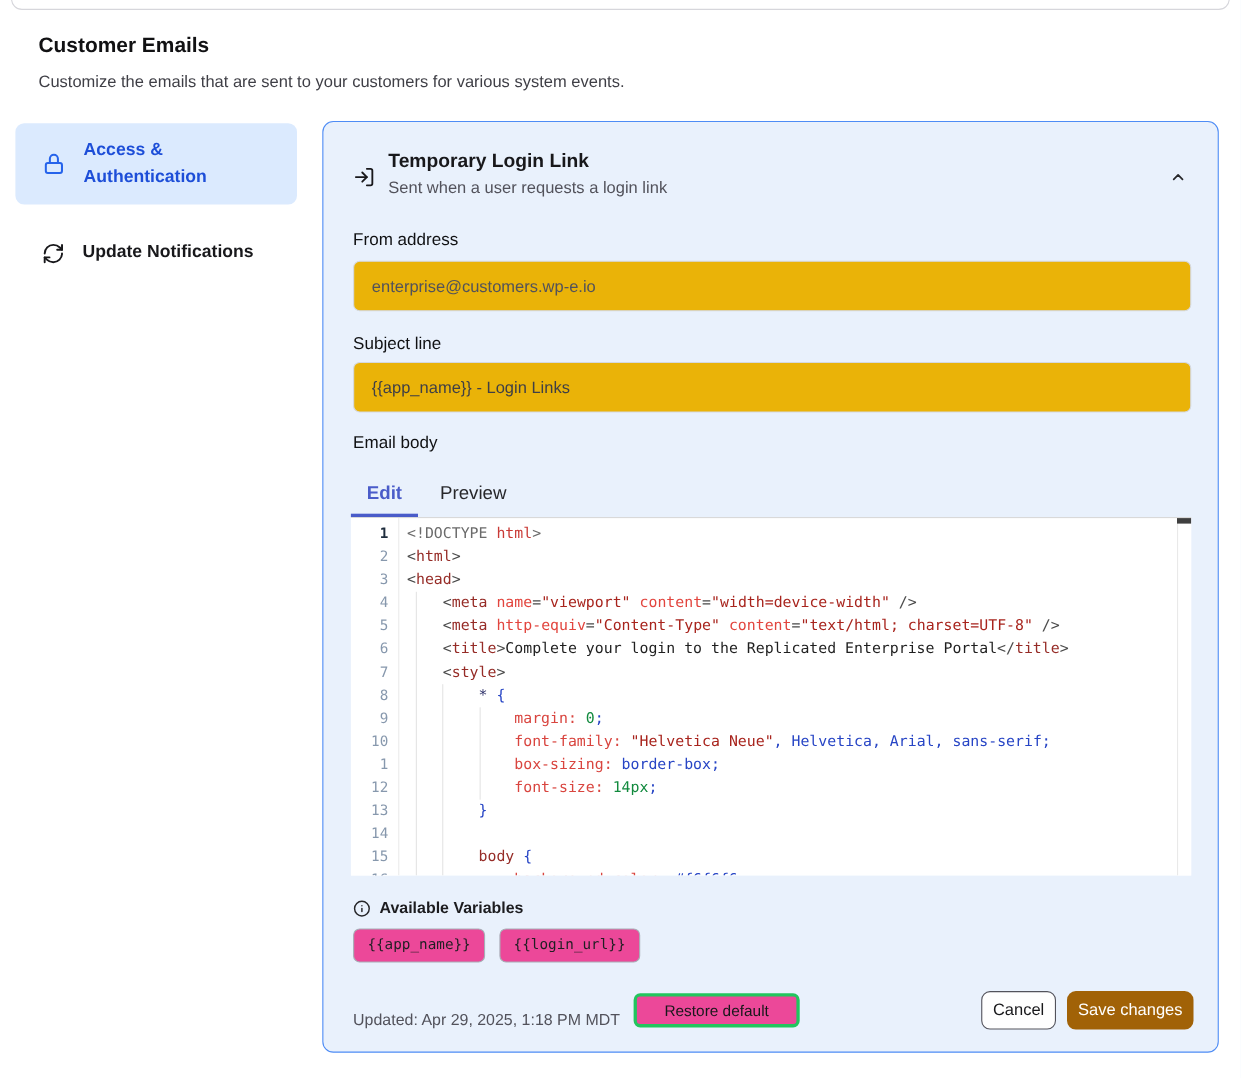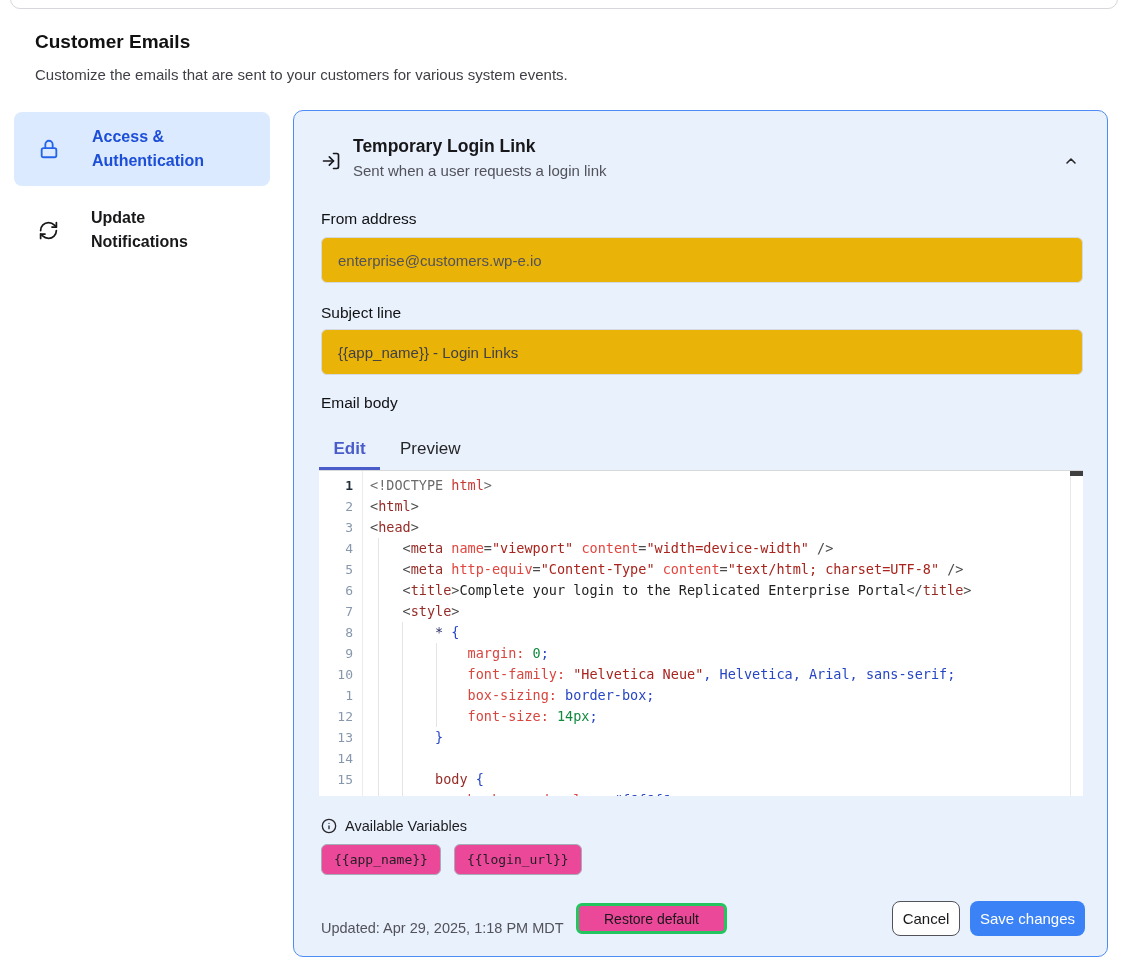--- a/index.html
+++ b/index.html
@@ -18,21 +18,21 @@
     left: 10px; top: -30px; width: 1108px; height: 39px;
     border: 1px solid #d6d6db; border-radius: 10px; background: #fff;
   }
 
   .page-title { left: 35px; top: 31px; font-size: 19px; font-weight: 700; color: #111113; }
   .page-subtitle { left: 35px; top: 66px; font-size: 15px; color: #3f3f46; }
 
   
   .sidebar { left: 14px; top: 112px; width: 256px; }
   .side-item {
-    display: flex; align-items: center; gap: 32px;
+    display: flex; align-items: center; gap: 16px;
     border-radius: 8px; cursor: pointer; padding: 0 28px 0 24px;
   }
   .side-item.active { background: #dbeafe; height: 74px; }
   .side-item.active .side-label { color: #1d4ed8; }
   .side-item.plain { height: 38px; margin-top: 25px; }
   .side-label { font-size: 16px; font-weight: 600; line-height: 1.5; color: #18181b; }
 
   
   .panel {
     left: 293px; top: 110px; width: 815px; height: 847px;
@@ -99,21 +99,21 @@
   .tk-str { color: #a8241d; }
   .tk-plain { color: #1f1f1f; }
   .tk-prop { color: #d9453f; }
   .tk-num { color: #128a3e; }
   .tk-kw { color: #2745c5; }
   .tk-brace { color: #2745c5; }
   .tk-star { color: #30336b; }
 
   
   .vars-row { left: 27px; top: 707px; display: flex; align-items: center; gap: 8px; }
-  .vars-label { font-size: 14.5px; font-weight: 400; color: #1c1c1f; }
+  .vars-label { font-size: 14.5px; font-weight: 700; color: #1c1c1f; }
   .chips { left: 27px; top: 733px; display: flex; gap: 13px; }
   .chip {
     height: 31px; display: flex; align-items: center; padding: 0 12px;
     background: #ec4899; border: 1px solid #a7adb6; border-radius: 6px;
     font-family: "DejaVu Sans Mono", monospace; font-size: 13px; color: #1f1f23; cursor: pointer;
   }
 
   
   .updated { left: 27px; top: 809px; font-size: 14.5px; color: #52525b; }
   .btn { font-family: "Liberation Sans", sans-serif; cursor: pointer; display:flex; align-items:center; justify-content:center; }
@@ -122,21 +122,21 @@
     background: #ec4899; border: 3px solid #22c55e; border-radius: 6px;
     font-size: 14px; color: #18181b;
   }
   .btn-cancel {
     left: 598px; top: 790px; height: 35px; width: 68px;
     background: #fefefe; border: 1px solid #52525b; border-radius: 8px;
     font-size: 15px; color: #18181b;
   }
   .btn-save {
     left: 676px; top: 790px; height: 35px; width: 115px;
-    background: #3b82f6; border: none; border-radius: 8px;
+    background: #a16207; border: none; border-radius: 8px;
     font-size: 15px; color: #ffffff;
   }
   svg { display: block; }
 </style>
 </head>
 <body>
 
 <div class="abs prev-card-edge"></div>
 
 <h1 class="abs page-title">Customer Emails</h1>

